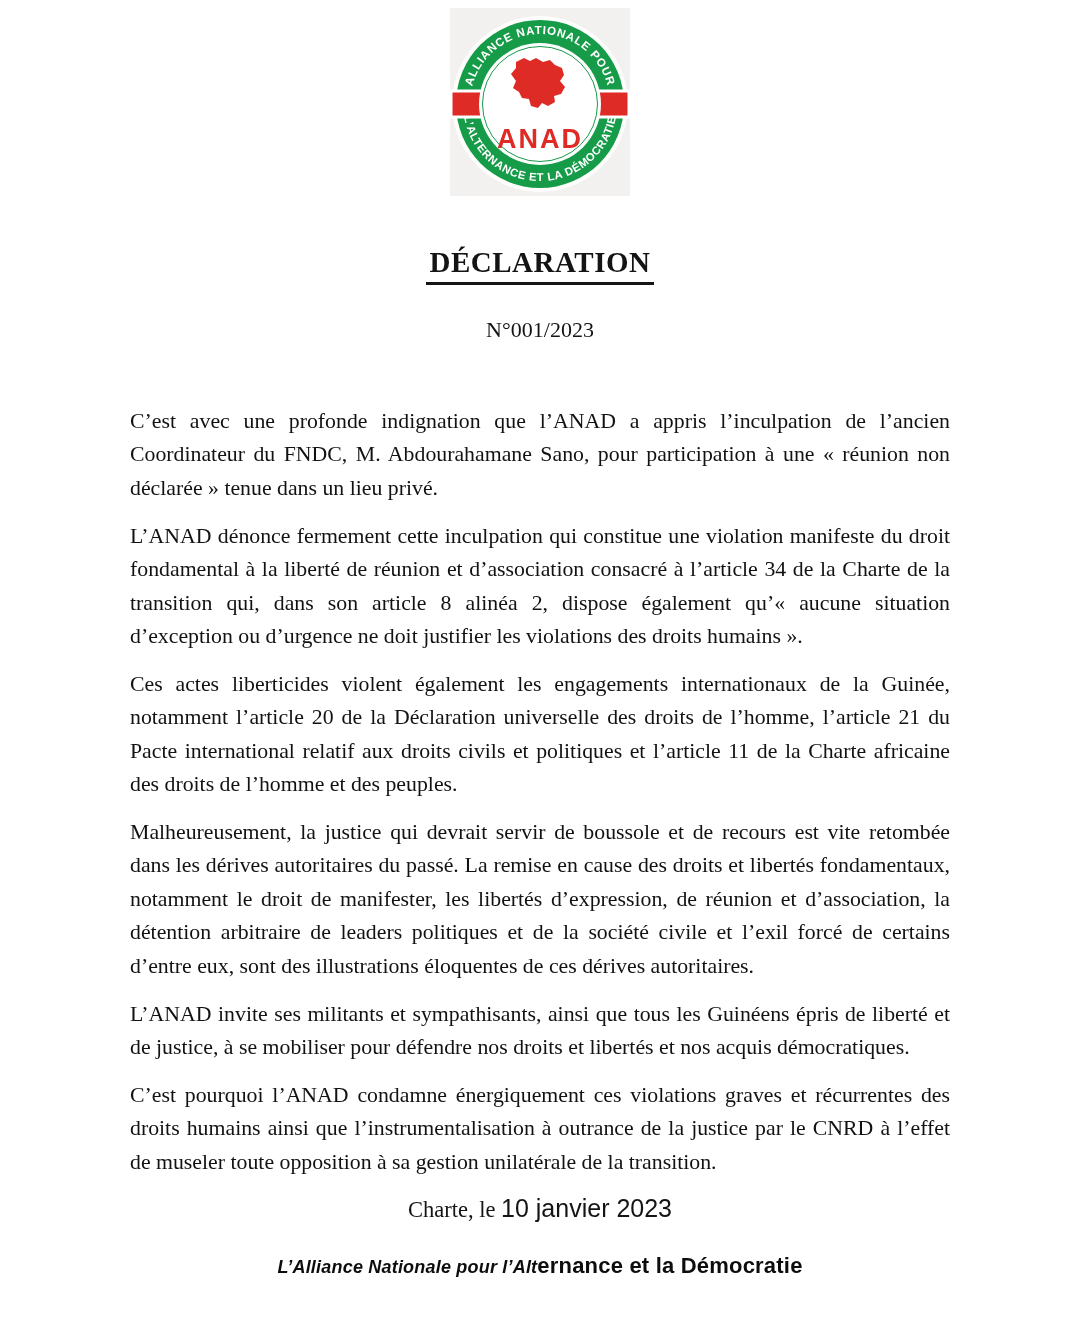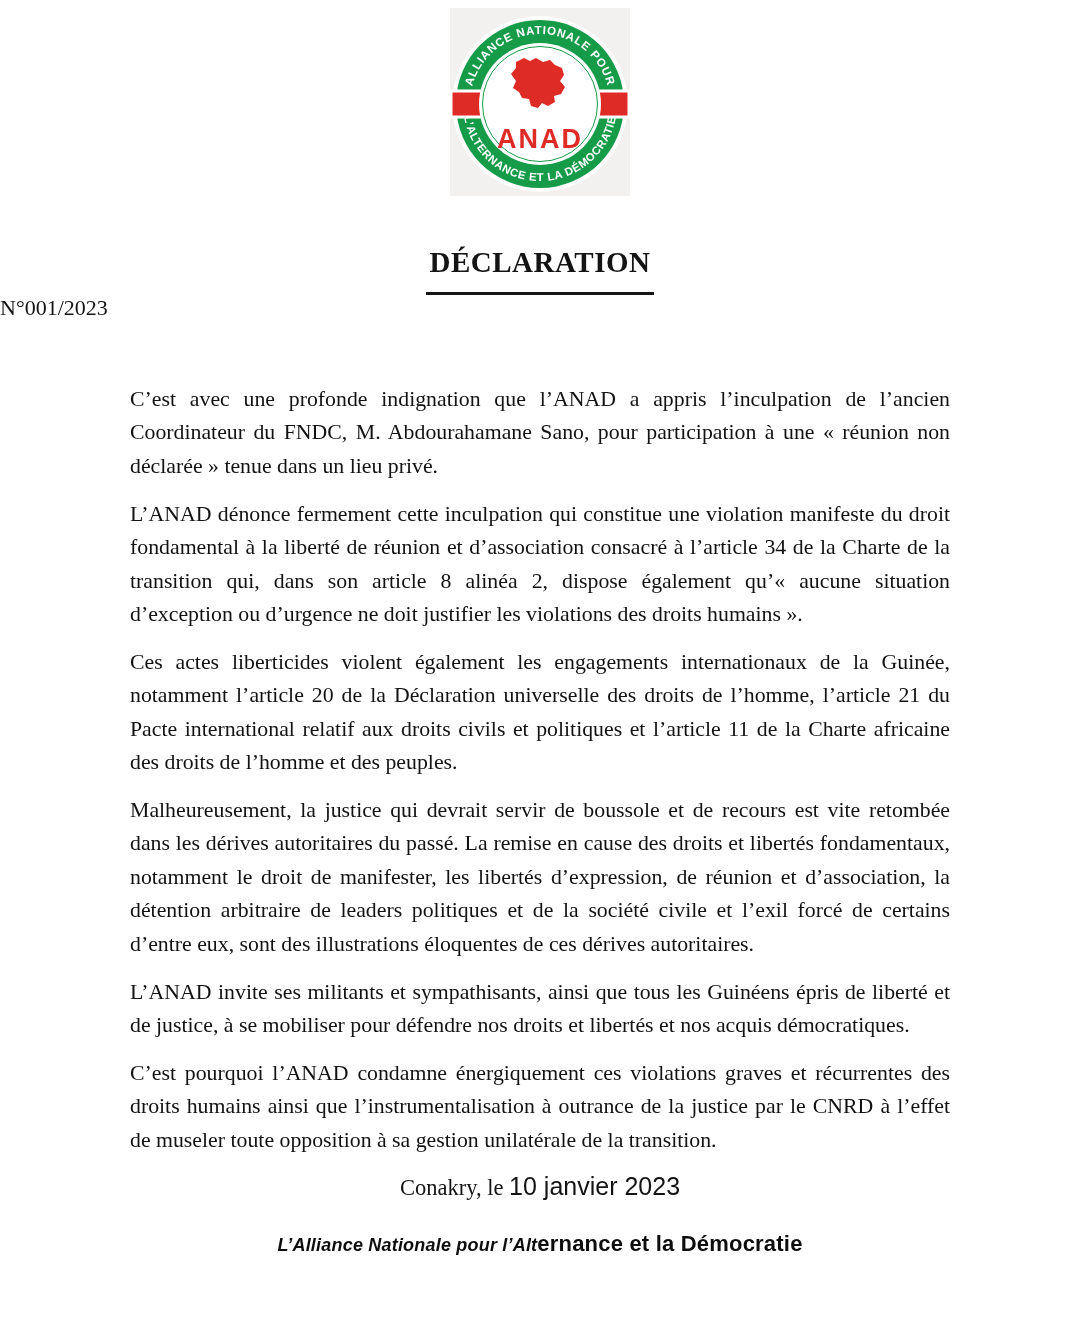--- a/index.html
+++ b/index.html
@@ -21,24 +21,25 @@
   .doc-title {
     text-align: center;
     margin-top: 46px;
     font-size: 29px;
     font-weight: bold;
     letter-spacing: 0.5px;
   }
   .doc-title .underlined {
     display: inline-block;
     border-bottom: 3px solid #161616;
-    padding: 0 4px 13px 4px;
+    padding: 0 4px 3px 4px;
   }
   .doc-number {
-    text-align: left;
+    text-align: center;
+    margin-top: 32px;
     font-size: 22px;
   }
   .doc-body {
     width: 820px;
     margin: 62px auto 12px auto;
   }
   .doc-body p {
     font-size: 21.8px;
     line-height: 33.4px;
     text-align: justify;
@@ -100,17 +101,17 @@
 
   <div class="doc-body">
     <p>C’est avec une profonde indignation que l’ANAD a appris l’inculpation de l’ancien Coordinateur du FNDC, M. Abdourahamane Sano, pour participation à une « réunion non déclarée » tenue dans un lieu privé.</p>
     <p>L’ANAD dénonce fermement cette inculpation qui constitue une violation manifeste du droit fondamental à la liberté de réunion et d’association consacré à l’article 34 de la Charte de la transition qui, dans son article 8 alinéa 2, dispose également qu’« aucune situation d’exception ou d’urgence ne doit justifier les violations des droits humains ».</p>
     <p>Ces actes liberticides violent également les engagements internationaux de la Guinée, notamment l’article 20 de la Déclaration universelle des droits de l’homme, l’article 21 du Pacte international relatif aux droits civils et politiques et l’article 11 de la Charte africaine des droits de l’homme et des peuples.</p>
     <p>Malheureusement, la justice qui devrait servir de boussole et de recours est vite retombée dans les dérives autoritaires du passé. La remise en cause des droits et libertés fondamentaux, notamment le droit de manifester, les libertés d’expression, de réunion et d’association, la détention arbitraire de leaders politiques et de la société civile et l’exil forcé de certains d’entre eux, sont des illustrations éloquentes de ces dérives autoritaires.</p>
     <p>L’ANAD invite ses militants et sympathisants, ainsi que tous les Guinéens épris de liberté et de justice, à se mobiliser pour défendre nos droits et libertés et nos acquis démocratiques.</p>
     <p>C’est pourquoi l’ANAD condamne énergiquement ces violations graves et récurrentes des droits humains ainsi que l’instrumentalisation à outrance de la justice par le CNRD à l’effet de museler toute opposition à sa gestion unilatérale de la transition.</p>
   </div>
 
-  <div class="dateline"><span>Conakry, le </span><span class="date-sans">10 janvier 2023</span></div>
+  <div class="dateline"><span>Charte, le </span><span class="date-sans">10 janvier 2023</span></div>
 
   <div class="signature"><span class="sig-a">L’Alliance Nationale pour l’Alt</span><span class="sig-b">ernance et la Démocratie</span></div>
 
 </div>
 
 </body></html>

